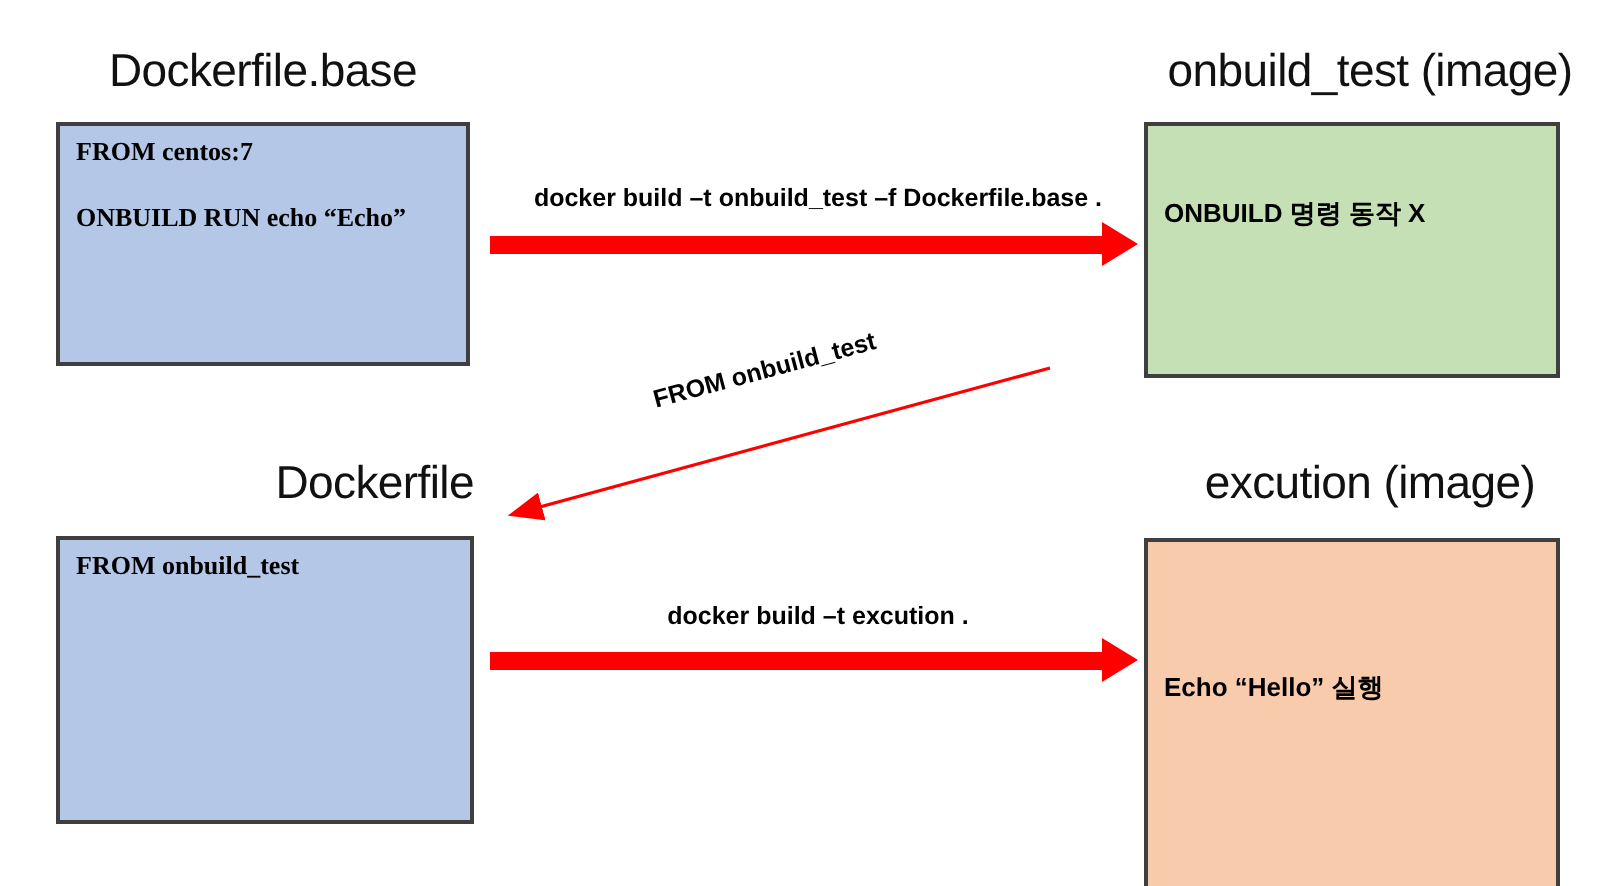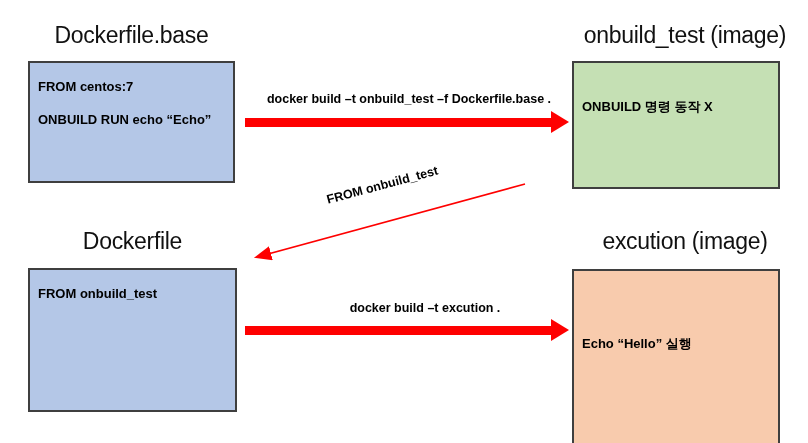--- a/index.html
+++ b/index.html
@@ -27,21 +27,21 @@
     white-space:nowrap;
   }
   .box{
     position:absolute;
     border:2px solid var(--box-border);
     box-sizing:border-box;
   }
   .box.blue{background:var(--dockerfile-fill);}
   .box.green{background:var(--onbuild-image-fill);}
   .box.orange{background:var(--excution-image-fill);}
-  .box-lines{padding:16px 8px;}
+  .box-lines{padding:5px 8px;font-family:Liberation Serif, serif;}
   .code-line{
     font-size:13px;
     font-weight:700;
     line-height:16px;
     white-space:nowrap;
   }
   .code-line + .code-line{margin-top:17px;}
   .box.vcenter{
     display:flex;
     align-items:center;
@@ -75,31 +75,31 @@
     font-weight:700;
     white-space:nowrap;
     transform:rotate(-15deg);
     transform-origin:left center;
   }
   
   .t-base{left:28px;top:22px;width:207px;}
   .b-base{left:28px;top:61px;width:207px;height:122px;}
   .t-onbuild{left:560px;top:22px;width:250px;}
   .b-onbuild{left:572px;top:61px;width:208px;height:128px;}
-  .t-dockerfile{left:28px;top:228px;width:209px;}
+  .t-dockerfile{left:28px;top:228px;width:209px;text-align:right;}
   .b-dockerfile{left:28px;top:268px;width:209px;height:144px;}
   .t-excution{left:560px;top:228px;width:250px;}
   .b-excution{left:572px;top:269px;width:208px;height:185px;}
   
   .a1-shaft{left:245px;top:118px;width:306px;}
   .a1-head{left:551px;top:111px;}
   .a1-label{left:250px;top:92px;width:318px;}
   .a2-shaft{left:245px;top:326px;width:306px;}
   .a2-head{left:551px;top:319px;}
-  .a2-label{left:266px;top:301px;width:318px;}
+  .a2-label{left:250px;top:301px;width:318px;}
 </style>
 </head>
 <body>
 
 <div class="canvas">
 
   <div class="node-title t-base">Dockerfile.base</div>
   <div class="box blue b-base">
     <div class="box-lines">
       <div class="code-line">FROM centos:7</div>

